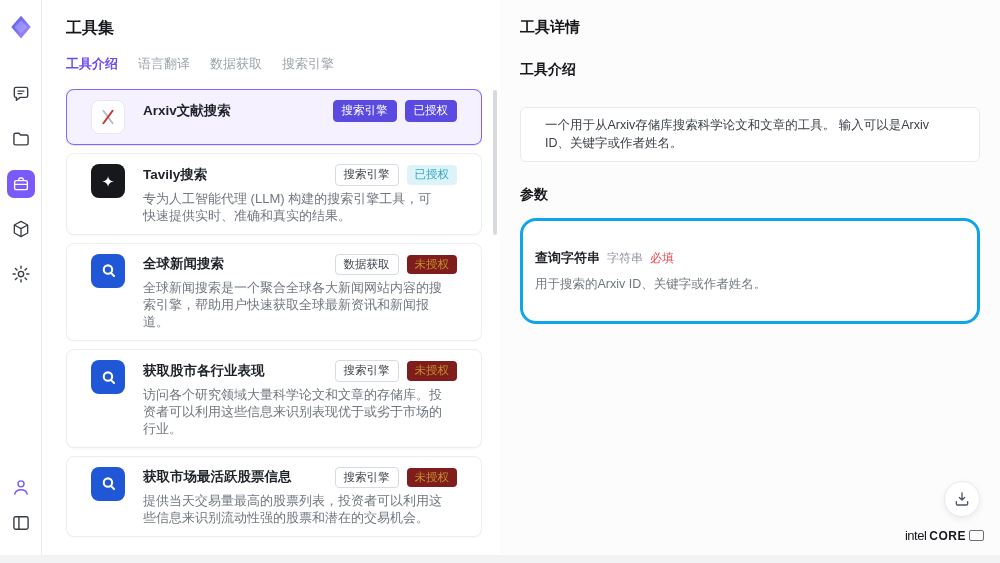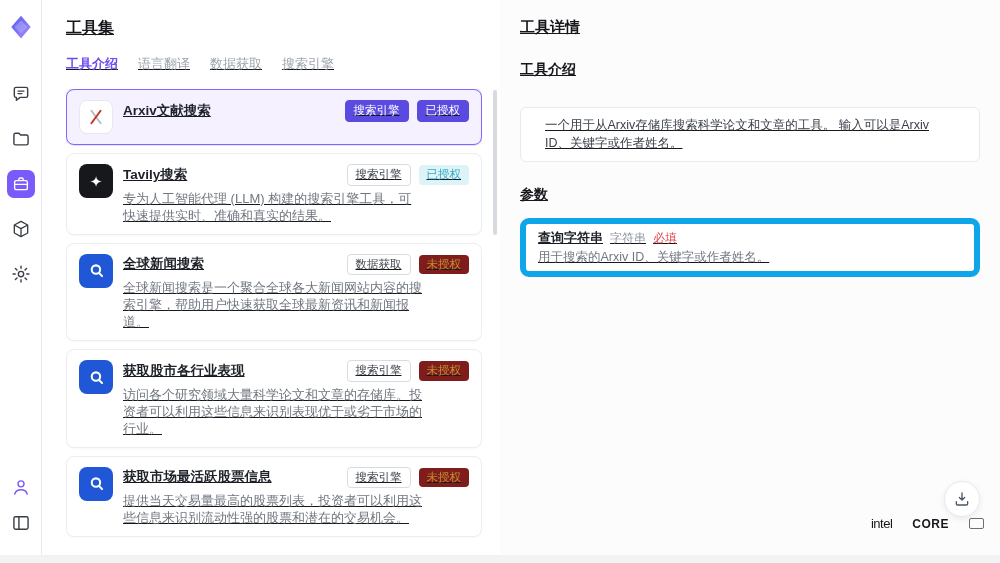--- a/index.html
+++ b/index.html
@@ -2,21 +2,21 @@
 <html><head>
 <meta charset="utf-8">
 <style>
   * { margin:0; padding:0; box-sizing:border-box; }
   html,body { width:1000px; height:563px; }
   body {
     font-family:"Liberation Sans","DejaVu Sans",sans-serif;
     background:#f2f3f5; color:#17181c; overflow:hidden;
     -webkit-font-smoothing:antialiased;
   }
-  .app { display:flex; width:1000px; height:555px;text-decoration:underline; }
+  .app { display:flex; width:1000px; height:555px; }
 
   
   .rail {
     width:42px; background:#fff; border-right:1px solid #ececf0;
     display:flex; flex-direction:column; align-items:center;
     padding:14px 0 18px; flex-shrink:0;
   }
   .logo { margin-bottom:36px; display:block; }
   .rail-main { display:flex; flex-direction:column; gap:17px; align-items:center; }
   .rail-icon {
@@ -36,21 +36,21 @@
   .tabs { display:flex; gap:20px; margin-top:16px; }
   .tab {
     background:none; border:none; font:inherit; font-size:13px; color:#9ca3af;
     cursor:pointer; padding:0;
   }
   .tab.active { color:#6d4cf2; font-weight:bold; }
 
   .cards { margin-top:16px; display:flex; flex-direction:column; gap:8px;
            height:457px; overflow:hidden; }
   .card {
-    display:flex; gap:10px; padding:10px 12px; background:#fff;
+    display:flex; gap:18px; padding:10px 24px; background:#fff;
     border:1px solid #ebedf0; border-radius:8px;
     box-shadow:0 1px 2px rgba(0,0,0,.03); cursor:pointer; flex-shrink:0;
   }
   .card.selected { border:1px solid #8465ff; background:#f5f1ff;
                    box-shadow:0 0 0 1px #8465ff33; }
   .tool-icon {
     width:34px; height:34px; border-radius:8px; flex-shrink:0;
     display:flex; align-items:center; justify-content:center;
   }
   .tool-icon.arxiv, .tool-icon.doc { background:#fff; border:1px solid #e7e9ed; }
@@ -76,36 +76,36 @@
 
   
   .detail-panel { flex:1; background:#fcfcfd; padding:18px 20px; position:relative; }
   .detail-title { font-size:15px; font-weight:bold; }
   .section-heading { font-size:14px; font-weight:bold; margin-top:24px; }
   .intro-card {
     margin-top:28px; background:#fff; border:1px solid #e9eaee; border-radius:6px;
     padding:9px 24px; font-size:12.5px; color:#3c4149; line-height:1.4;
   }
   .param-card {
-    margin-top:14px; background:#fff; border:6px solid #0ea5e9; border-radius:9px;
-    padding:5px 12px;
+    margin-top:14px; background:#fff; border:3px solid #0ea5e9; border-radius:16px;
+    padding:28px 12px;
   }
   .param-head { font-size:13px; display:flex; align-items:baseline; gap:7px; }
   .param-name { font-weight:bold; color:#1f2329; }
   .param-type { font-size:12px; color:#8a909a; }
   .param-required { font-size:12px; color:#e5484d; }
-  .param-desc { margin-top:2px; font-size:12.5px; color:#717780; }
+  .param-desc { margin-top:9px; font-size:12.5px; color:#717780; }
 
   .fab {
     position:absolute; right:20px; bottom:38px; width:36px; height:36px;
     border-radius:50%; background:#fff; border:1px solid #e9eaee;
     box-shadow:0 2px 6px rgba(0,0,0,.07);
     display:flex; align-items:center; justify-content:center; cursor:pointer;
   }
-  .intel { position:absolute; right:16px; bottom:24px; display:flex; align-items:center; gap:20px; }
+  .intel { position:absolute; right:16px; bottom:12px; display:flex; align-items:center; gap:3px; }
   .intel-word { font-size:13px; color:#17181c; letter-spacing:-0.5px; }
   .core-word { font-size:12px; font-weight:bold; color:#17181c; letter-spacing:0.5px; }
   .intel-box { width:15px; height:11px; border:1px solid #6b7077; border-radius:2px; display:inline-block; }
 </style>
 </head>
 <body>
 
 <div class="app">
 
   <aside class="rail">

